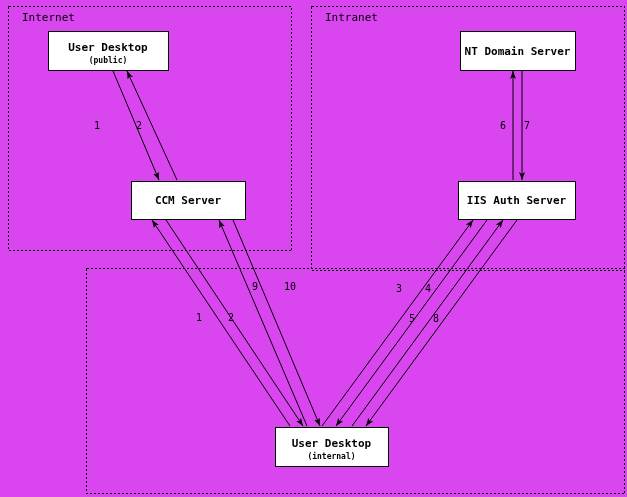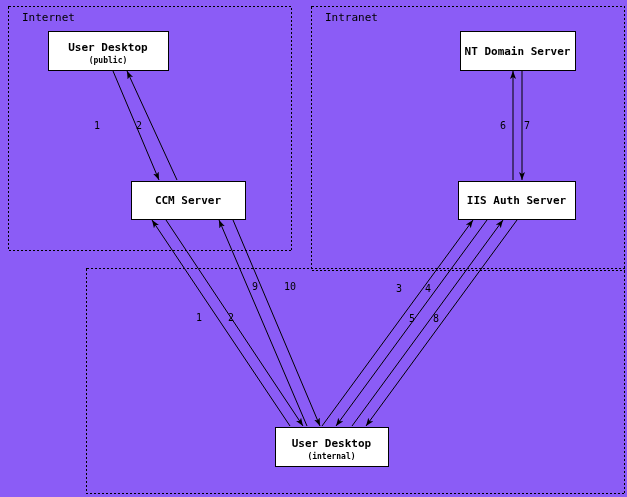--- a/index.html
+++ b/index.html
@@ -4,21 +4,21 @@
 <style>
   html, body {
     margin: 0;
     padding: 0;
     background: #ffffff;
   }
   #canvas-wrap {
     position: relative;
     width: 627px;
     height: 497px;
-    background: #8b5cf6;
+    background: #d946ef;
     overflow: hidden;
     font-family: "DejaVu Sans Mono", "Liberation Mono", monospace;
   }
   svg#diagram {
     display: block;
     width: 627px;
     height: 497px;
   }
   .zone-rect {
     fill: none;

